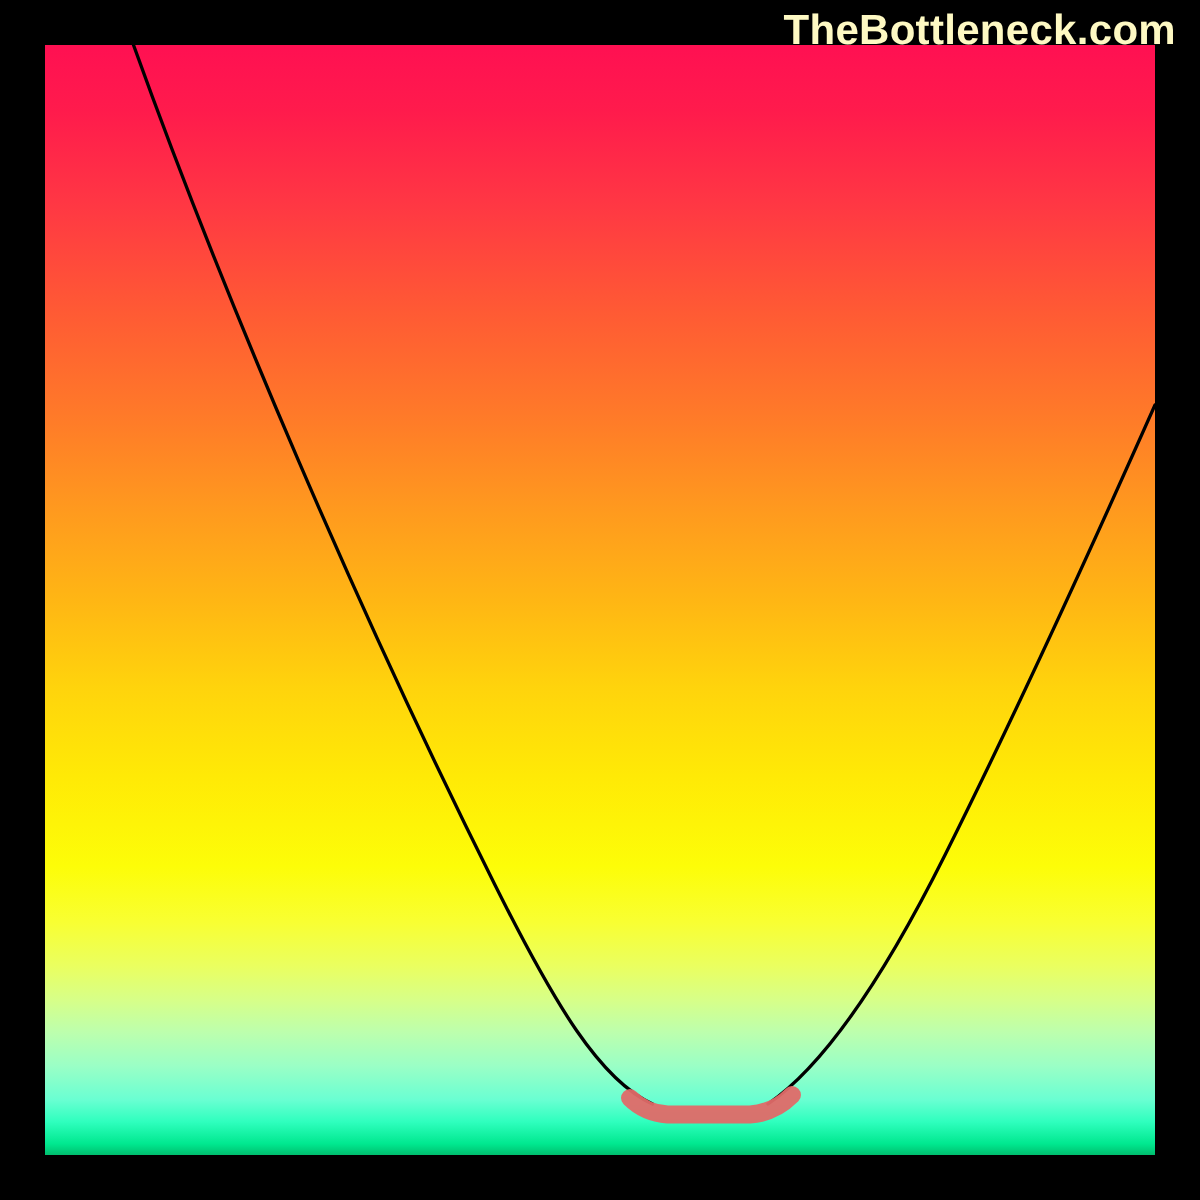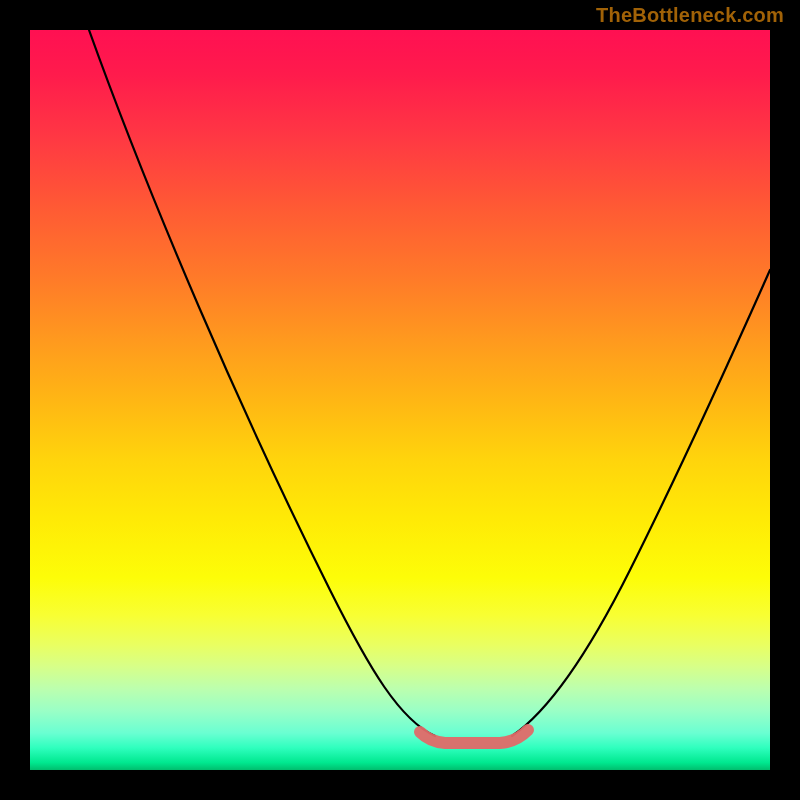--- a/index.html
+++ b/index.html
@@ -14,22 +14,22 @@
   .frame {
     position: relative;
     width: 800px;
     height: 800px;
     background: #000;
   }
   .watermark {
     position: absolute;
     top: 4px;
     right: 16px;
-    color: #a16207;
-    font-size: 20px;
+    color: #fef9c3;
+    font-size: 28px;
     font-weight: 600;
     letter-spacing: 0.2px;
     z-index: 30;
   }
   .plot-area {
     position: absolute;
     left: 30px;
     top: 30px;
     width: 740px;
     height: 740px;

